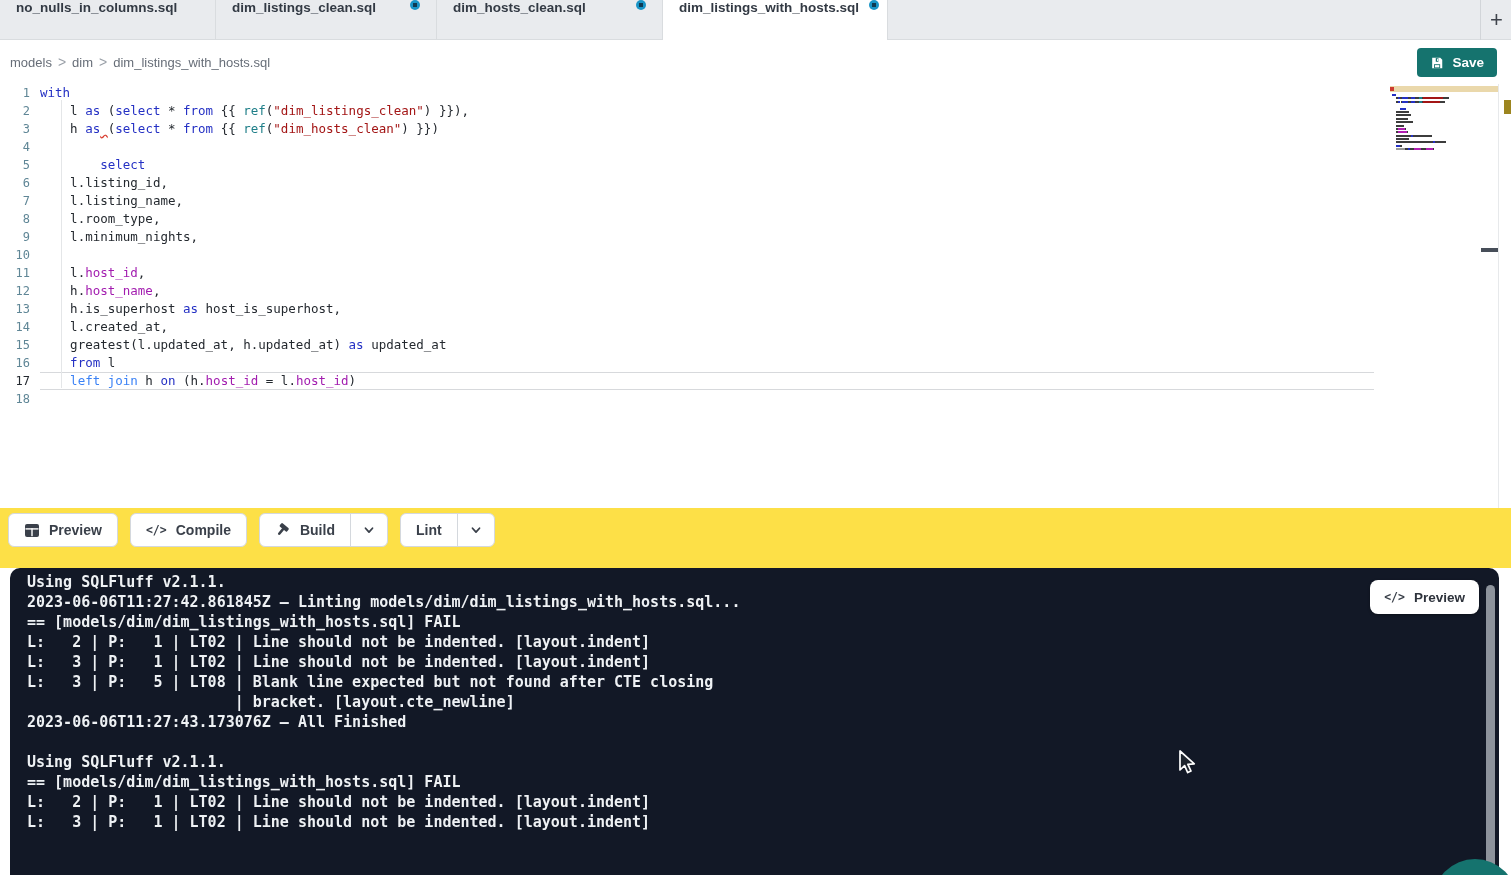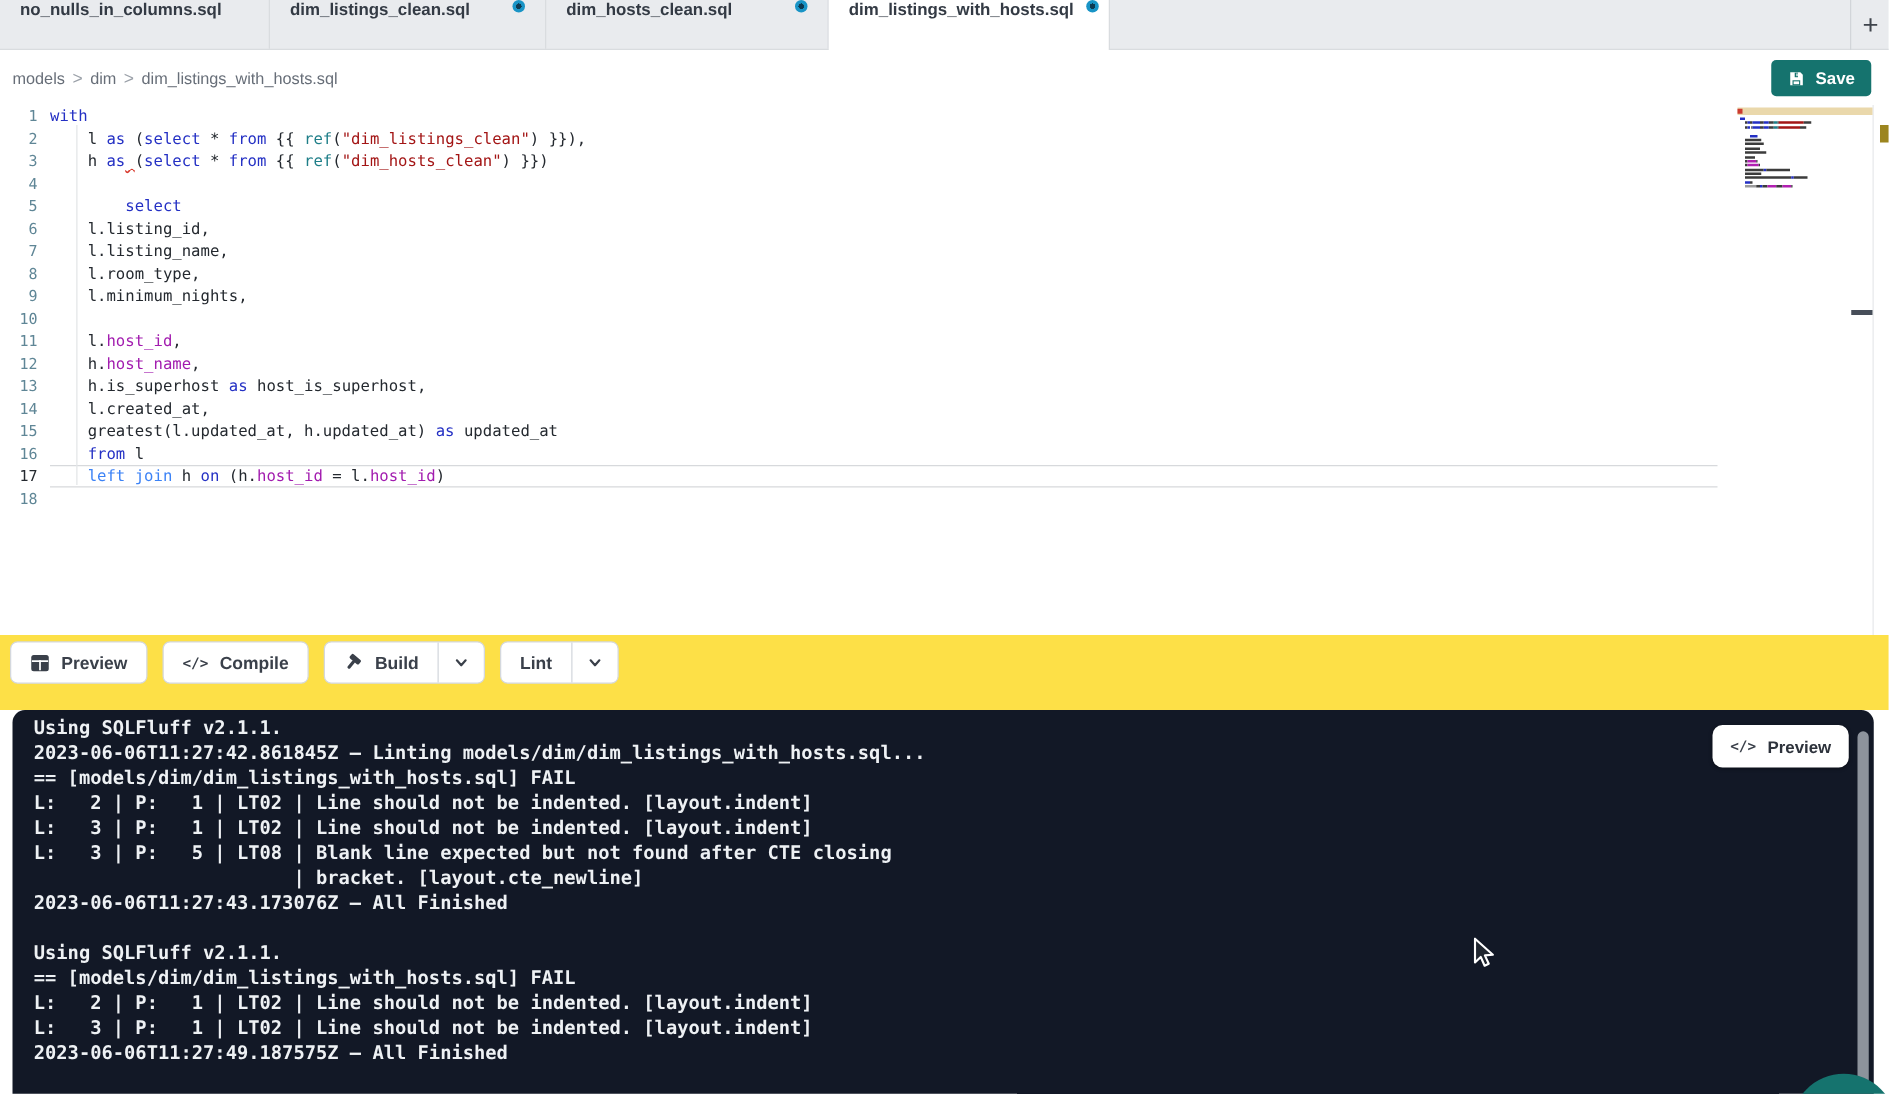--- a/index.html
+++ b/index.html
@@ -370,21 +370,20 @@
       <div class="term-line">L:   2 | P:   1 | LT02 | Line should not be indented. [layout.indent]</div>
       <div class="term-line">L:   3 | P:   1 | LT02 | Line should not be indented. [layout.indent]</div>
       <div class="term-line">L:   3 | P:   5 | LT08 | Blank line expected but not found after CTE closing</div>
       <div class="term-line">                       | bracket. [layout.cte_newline]</div>
       <div class="term-line">2023-06-06T11:27:43.173076Z — All Finished</div>
       <div class="term-line"></div>
       <div class="term-line">Using SQLFluff v2.1.1.</div>
       <div class="term-line">== [models/dim/dim_listings_with_hosts.sql] FAIL</div>
       <div class="term-line">L:   2 | P:   1 | LT02 | Line should not be indented. [layout.indent]</div>
       <div class="term-line">L:   3 | P:   1 | LT02 | Line should not be indented. [layout.indent]</div>
-      <div class="term-line">2023-06-06T11:27:49.187575Z — All Finished</div>
     </div>
   <button class="configbtn">
     <span class="codeglyph">&lt;/&gt;</span>
     <span>Preview</span>
   </button>
   <div class="term-scrollbar"></div>
 </div>
 <button class="helpfab"></button>
 
 <svg class="mouse-cursor" width="24" height="28" viewBox="0 0 24 28">

